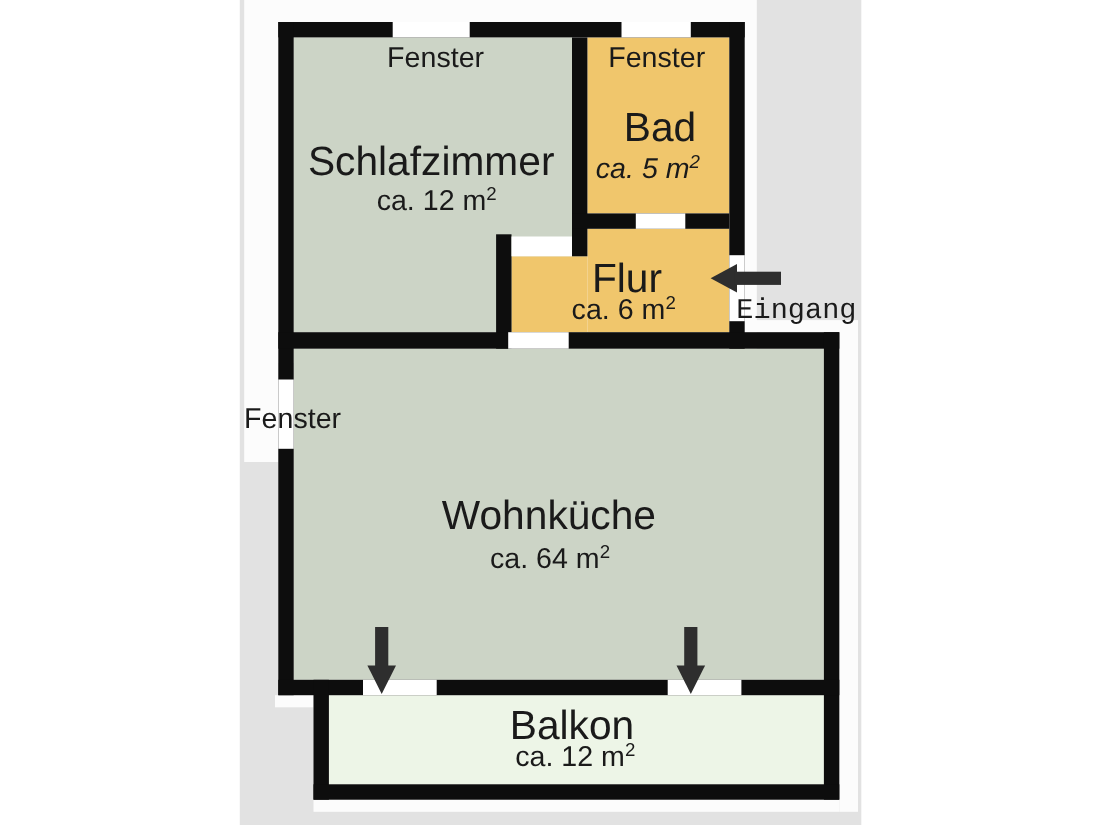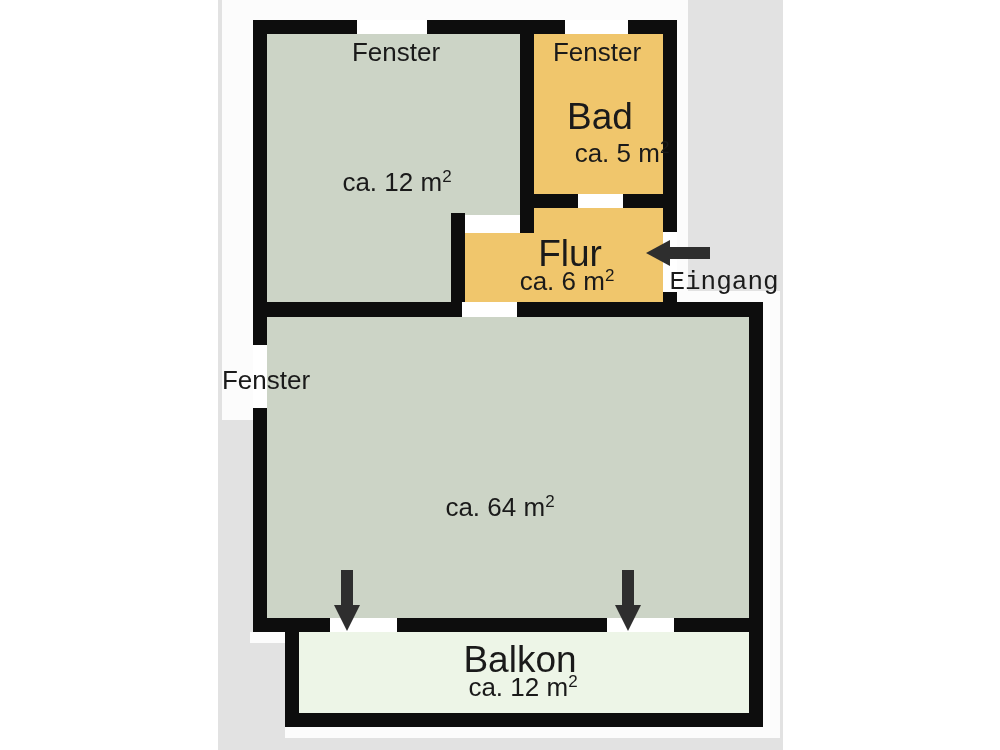--- a/index.html
+++ b/index.html
@@ -76,26 +76,28 @@
   <div class="abs" style="left:615px;top:570px;width:26px;height:61px;">
     <div class="abs arrow-part" style="left:7px;top:0;width:12px;height:37px;"></div>
     <div class="abs tri-down" style="left:0;top:35px;"></div>
   </div>
 
   <div class="abs lbl small-label" style="left:396px;top:52px;">Fenster</div>
   <div class="abs lbl small-label" style="left:597px;top:52px;">Fenster</div>
   <div class="abs lbl small-label" style="left:266px;top:380px;">Fenster</div>
   <div class="abs lbl small-label" style="left:724px;top:282px;font-family:Liberation Mono, monospace;">Eingang</div>
 
+  <div class="abs lbl room-name" style="left:392px;top:147px;">Schlafzimmer</div>
   <div class="abs lbl small-label" style="left:397px;top:182px;"><span>ca. 12 m</span><span class="area-sup">2</span></div>
 
   <div class="abs lbl room-name" style="left:600px;top:116px;">Bad</div>
-  <div class="abs lbl small-label" style="left:622px;top:153px;"><span>ca. 5 m</span><span class="area-sup">2</span></div>
+  <div class="abs lbl small-label" style="left:589px;top:153px;font-style:italic;"><span>ca. 5 m</span><span class="area-sup">2</span></div>
 
   <div class="abs lbl room-name" style="left:570px;top:253px;">Flur</div>
   <div class="abs lbl small-label" style="left:567px;top:281px;"><span>ca. 6 m</span><span class="area-sup">2</span></div>
 
+  <div class="abs lbl room-name" style="left:499px;top:468px;">Wohnküche</div>
   <div class="abs lbl small-label" style="left:500px;top:507px;"><span>ca. 64 m</span><span class="area-sup">2</span></div>
 
   <div class="abs lbl room-name" style="left:520px;top:659px;">Balkon</div>
   <div class="abs lbl small-label" style="left:523px;top:687px;"><span>ca. 12 m</span><span class="area-sup">2</span></div>
 
 </div>
 
 </body></html>

